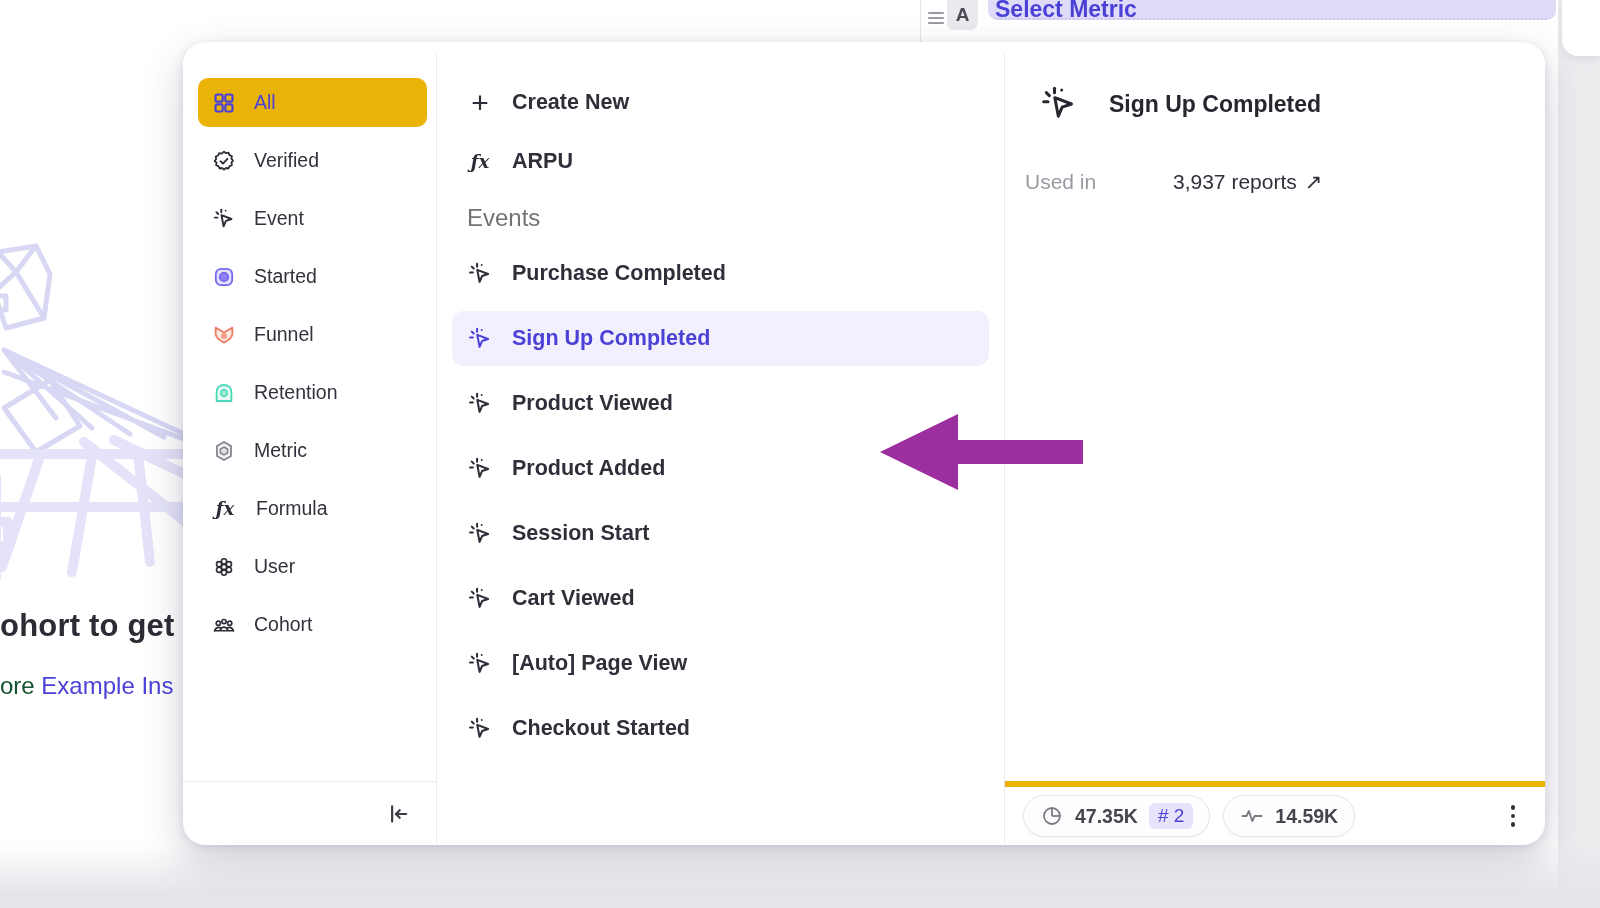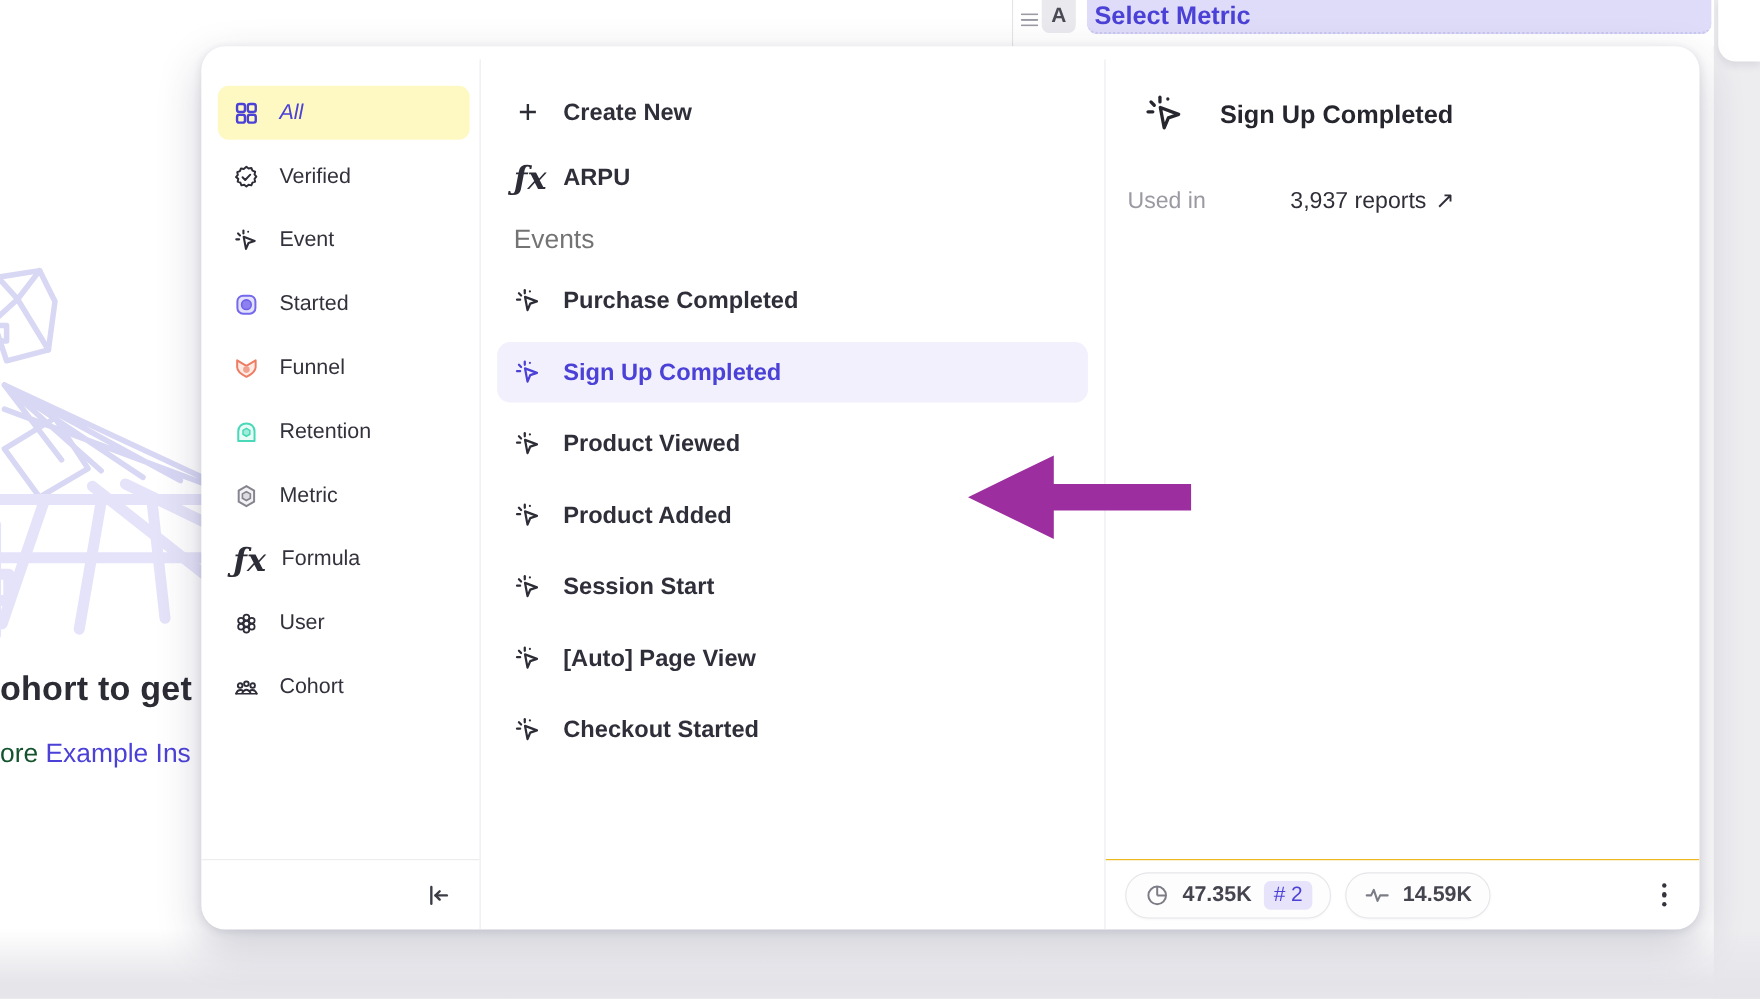--- a/index.html
+++ b/index.html
@@ -17,21 +17,21 @@
 
   .topbar { position:absolute; top:0; left:0; right:42px; height:42px; background:#fff; }
   .topbar-divider { position:absolute; left:920px; top:0; height:42px;
     border-left:1px solid #e4e4e8; }
   .drag-handle { position:absolute; left:928px; top:12px; width:16px; }
   .drag-handle i { display:block; height:0; border-top:2px solid #9a9aa4;
     margin-bottom:3px; border-radius:2px; }
   .block-badge { position:absolute; left:947px; top:0; width:31px; height:30px;
     background:#e9e9ee; border-radius:0 0 7px 7px; color:#4a4a55; font-weight:700;
     font-size:19px; display:flex; align-items:center; justify-content:center; }
-  .metric-tab { position:absolute; left:988px; top:0; width:568px; height:31px;
+  .metric-tab { position:absolute; left:988px; top:0; width:568px; height:20px;
     background:#dedcf8; border-radius:0 0 10px 10px;
     border-bottom:2px dotted #c9c6f0; display:flex; align-items:center; }
   .metric-tab span { color:#4b41d7; font-weight:700; font-size:23px; padding-left:7px; }
 
   .wireframe { position:absolute; left:-8px; top:222px; }
   .bg-headline { position:absolute; left:0; top:608px; font-size:31px; font-weight:700;
     color:#2c2c35; letter-spacing:.2px; white-space:nowrap; }
   .bg-linkline { position:absolute; left:0; top:672px; font-size:24px; white-space:nowrap; }
   .bg-linkline .pre { color:#14532d; }
   .bg-linkline .lnk { color:#4b41d7; font-weight:500; }
@@ -50,21 +50,21 @@
 
   .content { flex:1; display:flex; margin-top:12px; min-height:0; }
 
   
   .sidebar { width:254px; flex:0 0 auto; border-right:1px solid #ececef;
     padding:24px 9px 0 15px; display:flex; flex-direction:column; overflow:hidden; }
   .side-item { height:49px; flex:0 0 auto; display:flex; align-items:center; gap:18px;
     padding:0 14px; margin-bottom:9px; border-radius:10px; font-size:19.5px;
     font-weight:500; color:#32323c; cursor:pointer; }
   .side-item .icon { width:24px; height:24px; flex:0 0 auto; color:#2d2d38; }
-  .side-item.selected { background:#fef9c3; color:#4b41d7;font-style:italic; }
+  .side-item.selected { background:#eab308; color:#4b41d7; }
   .side-item.selected .icon { color:#4b41d7; }
   .side-footer { margin-top:auto; border-top:1px solid #ececef; height:64px;
     display:flex; align-items:center; justify-content:flex-end; padding-right:22px;
     margin-left:-15px; margin-right:-9px; }
   .collapse-btn { width:34px; height:34px; display:flex; align-items:center;
     justify-content:center; cursor:pointer; }
 
   
   .list-col { flex:1; border-right:1px solid #ececef; padding:24px 15px 0;
     overflow:hidden; }
@@ -73,34 +73,34 @@
   .action-row { height:49px; margin-bottom:10px; font-size:21.5px; font-weight:700;
     color:#2f2f3a; }
   .section-label { margin:18px 0 14px 15px; font-size:24px; color:#737373; }
   .event-row { height:55px; margin-bottom:10px; font-size:21.5px; font-weight:700;
     color:#2f2f3a; }
   .event-row.selected { background:#f1f0fc; color:#4b41d7; }
   .event-row.selected .icon { color:#4b41d7; }
   .row .icon { width:26px; height:26px; flex:0 0 auto; color:#2d2d38; position:relative; }
   .plus-icon { font-size:30px; font-weight:400; line-height:24px; width:26px;
     text-align:center; color:#2d2d38; }
-  .fx-glyph { font-family:"DejaVu Serif", serif; font-style:italic; font-size:29px;
+  .fx-glyph { font-family:"DejaVu Serif", serif; font-style:italic; font-size:18px;
     font-weight:600; color:#2d2d38; width:26px; text-align:center; }
 
   
   .detail { width:540px; flex:0 0 auto; display:flex; flex-direction:column;
     padding:30px 0 0; overflow:hidden; }
   .detail-head { display:flex; align-items:center; gap:30px; padding:0 20px 0 34px; }
   .detail-head .icon { width:40px; height:40px; color:#26262e; }
   .detail-title { font-size:23px; font-weight:700; color:#26262e; }
   .usage-row { display:flex; align-items:center; margin-top:46px; padding-left:20px;
     font-size:21px; }
   .usage-label { width:148px; color:#9a9aa2; }
   .usage-value { color:#2f2f3a; display:flex; gap:8px; align-items:center; cursor:pointer; }
-  .detail-footer { margin-top:auto; border-top:1px solid #eab308; height:64px;
+  .detail-footer { margin-top:auto; border-top:6px solid #eab308; height:64px;
     display:flex; align-items:center; gap:13px; padding:0 22px 0 18px;text-align:center; }
   .chip { height:42px; border:1px solid #e6e6ea; border-radius:21px; background:#fdfdfe;
     display:flex; align-items:center; gap:11px; padding:0 16px; font-size:19.5px;
     font-weight:700; color:#45454f; box-shadow:0 1px 2px rgba(60,60,90,.05); cursor:pointer; }
   .chip .icon { width:24px; height:24px; color:#7c7c86; }
   .rank-badge { background:#e6e3fa; color:#4b41d7; border-radius:6px; padding:2px 9px;
     font-size:19px; font-weight:500; }
   .kebab { margin-left:auto; display:flex; flex-direction:column; gap:4px; padding:8px;
     cursor:pointer; }
   .kebab i { width:4.5px; height:4.5px; border-radius:50%; background:#34343e; }
@@ -361,20 +361,32 @@
                 <path d="M9.5 8.2L19.5 12l-5.6 1.9-2.3 5.4z"></path>
                 <path d="M2.8 10.6h2.6"></path>
                 <path d="M4.4 5.2l1.8 1.8"></path>
                 <path d="M9.3 2.6v2.6"></path>
                 <circle cx="13.6" cy="3.6" r="0.9" fill="currentColor" stroke="none"></circle>
               </svg>
             </span>
             <span>Session Start</span>
           </div>
 
+          <div class="row event-row">
+            <span class="icon">
+              <svg viewBox="0 0 24 24" fill="none" stroke="currentColor" stroke-width="1.9" stroke-linecap="round" stroke-linejoin="round">
+                <path d="M9.5 8.2L19.5 12l-5.6 1.9-2.3 5.4z"></path>
+                <path d="M2.8 10.6h2.6"></path>
+                <path d="M4.4 5.2l1.8 1.8"></path>
+                <path d="M9.3 2.6v2.6"></path>
+                <circle cx="13.6" cy="3.6" r="0.9" fill="currentColor" stroke="none"></circle>
+              </svg>
+            </span>
+            <span>Cart Viewed</span>
+          </div>
 
           <div class="row event-row">
             <span class="icon">
               <svg viewBox="0 0 24 24" fill="none" stroke="currentColor" stroke-width="1.9" stroke-linecap="round" stroke-linejoin="round">
                 <path d="M9.5 8.2L19.5 12l-5.6 1.9-2.3 5.4z"></path>
                 <path d="M2.8 10.6h2.6"></path>
                 <path d="M4.4 5.2l1.8 1.8"></path>
                 <path d="M9.3 2.6v2.6"></path>
                 <circle cx="13.6" cy="3.6" r="0.9" fill="currentColor" stroke="none"></circle>
               </svg>

